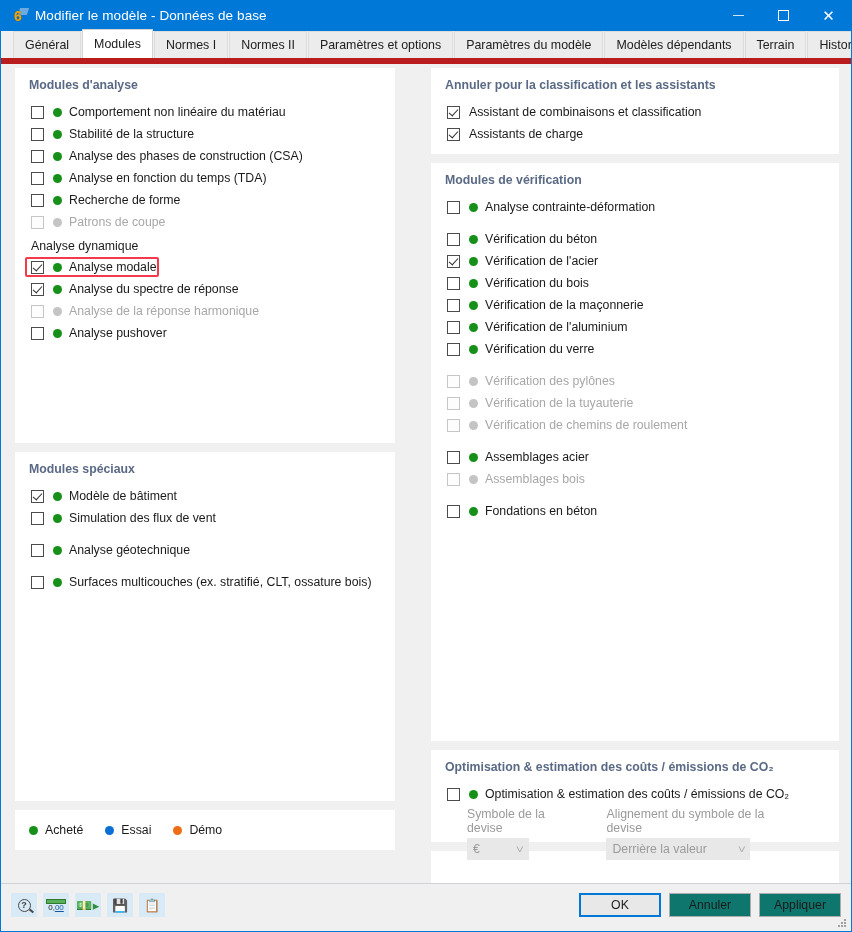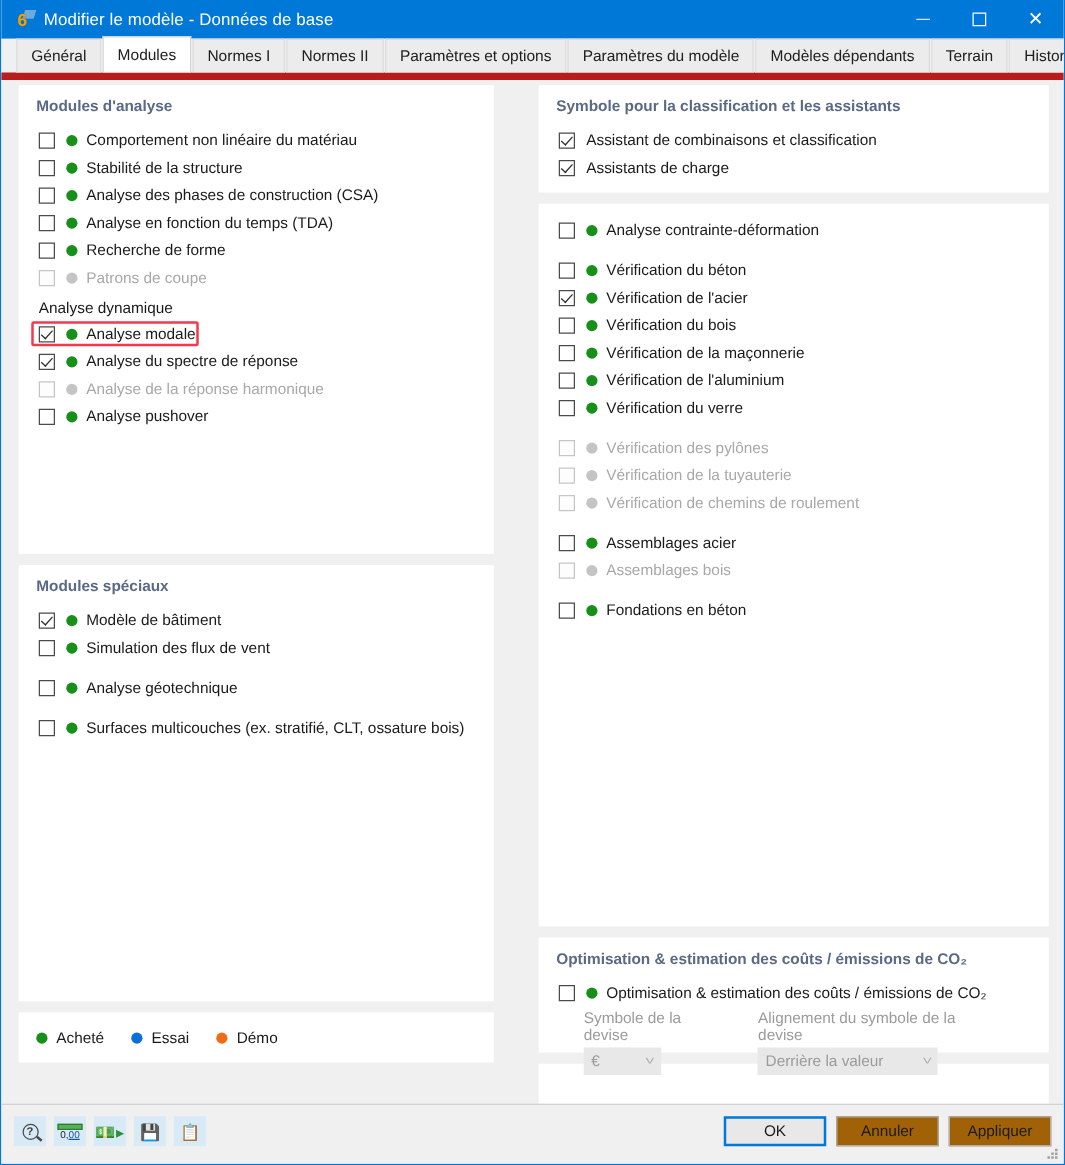--- a/index.html
+++ b/index.html
@@ -173,21 +173,21 @@
   .toolbar { position: absolute; left: 10px; top: 9px; display: flex; gap: 6px; }
   .tbtn {
     width: 26px; height: 24px; background: #d9eaf7;
     display: flex; align-items: center; justify-content: center;
     position: relative; overflow: hidden;
   }
   .btns { position: absolute; right: 10px; top: 9px; display: flex; gap: 8px; }
   .btn {
     width: 82px; height: 24px;
     font-size: 12.3px; color: #1a1a1a;
-    background: #a16207; border: 1px solid #adadad;
+    background: #0f766e; border: 1px solid #adadad;
     display: flex; align-items: center; justify-content: center;
   }
   .btn.primary {
     width: 82px;
     border: 2px solid #0078d7; background: #e8e8e8;
   }
   .grip {
     position: absolute; right: 4px; bottom: 3px;
     width: 10px; height: 10px;
   }
@@ -355,34 +355,35 @@
               <span class="lbl">Démo</span>
             </div>
           </div>
       </div>
 
     </div>
 
     <div class="col-right">
 
       <div class="group" style="height:86px;">
-        <div class="group-title">Symbole pour la classification et les assistants</div>
+        <div class="group-title">Annuler pour la classification et les assistants</div>
         <div id="classif-items">
             <div class="row">
               <span class="cbox checked"></span>
               <span class="lbl">Assistant de combinaisons et classification</span>
             </div>
             <div class="row">
               <span class="cbox checked"></span>
               <span class="lbl">Assistants de charge</span>
             </div>
           </div>
       </div>
 
       <div class="group" style="height:578px;">
+        <div class="group-title">Modules de vérification</div>
         <div id="design-items">
             <div class="row">
               <span class="cbox"></span>
               <span class="dot"></span>
               <span class="lbl">Analyse contrainte-déformation</span>
             </div>
             <div class="row gap">
               <span class="cbox"></span>
               <span class="dot"></span>
               <span class="lbl">Vérification du béton</span>

